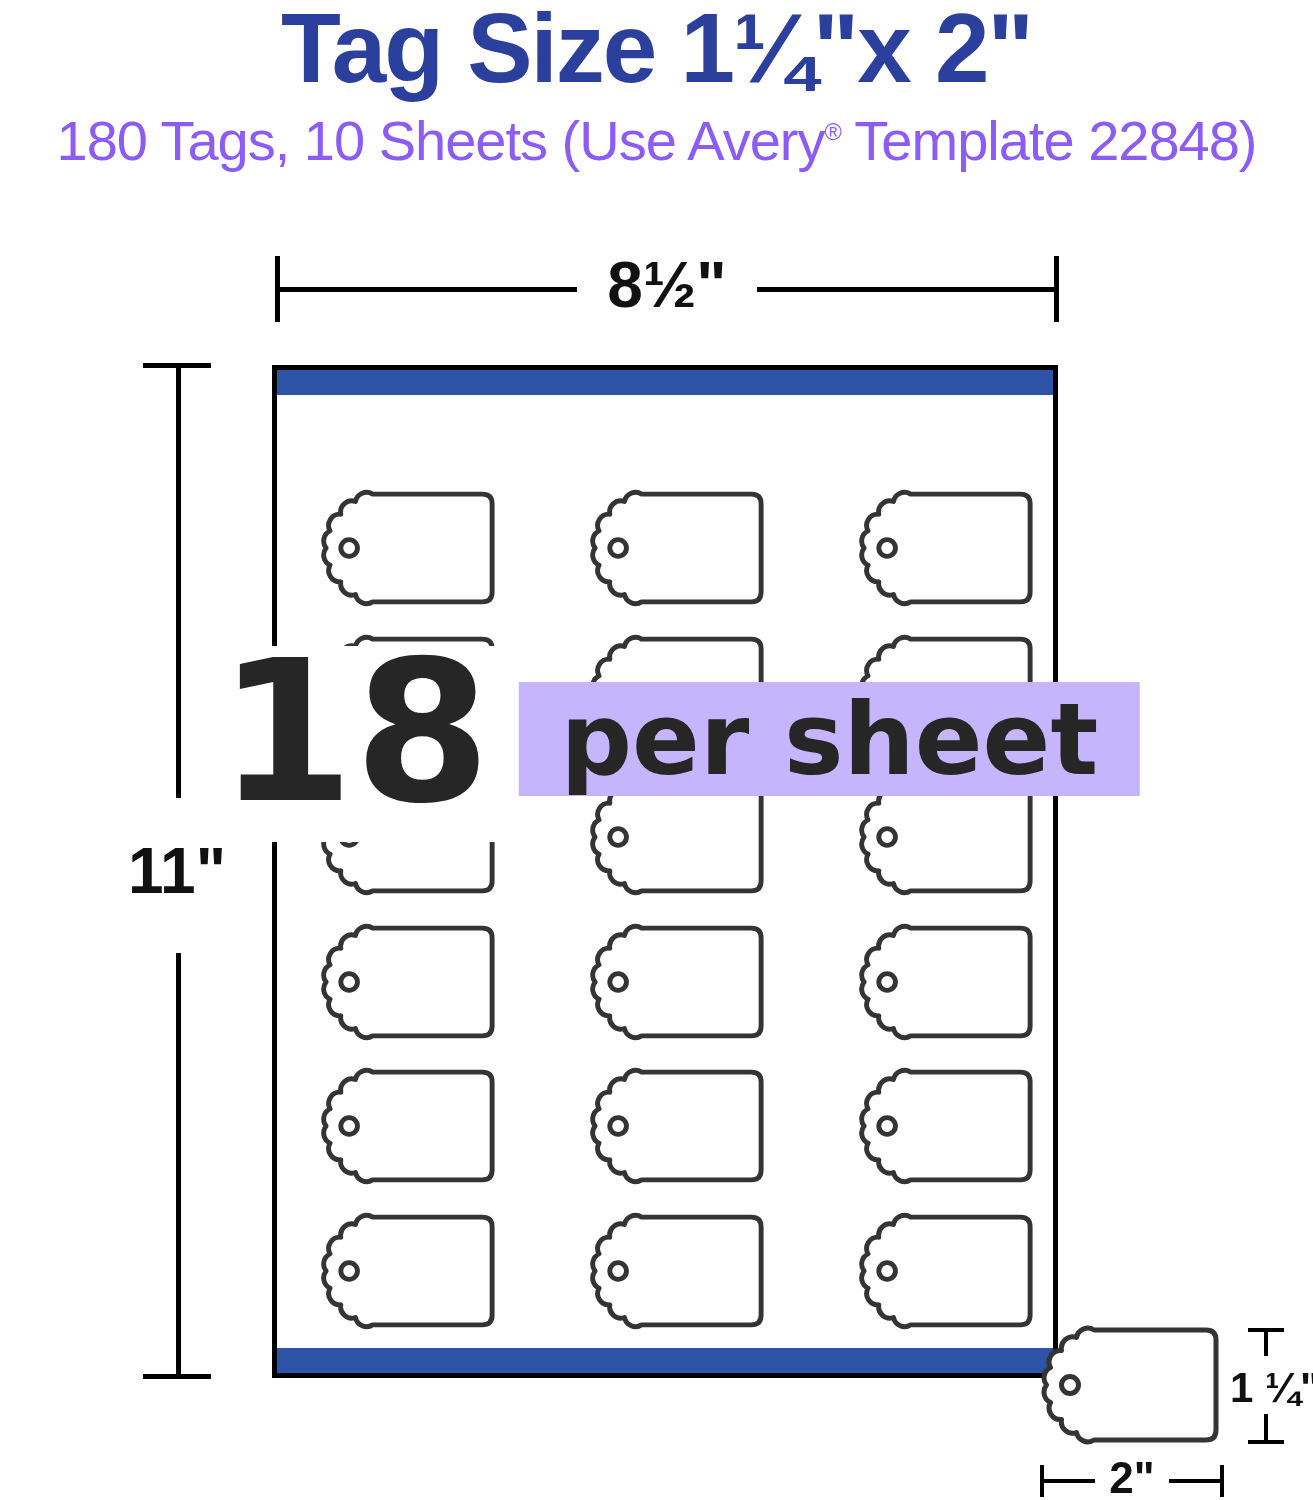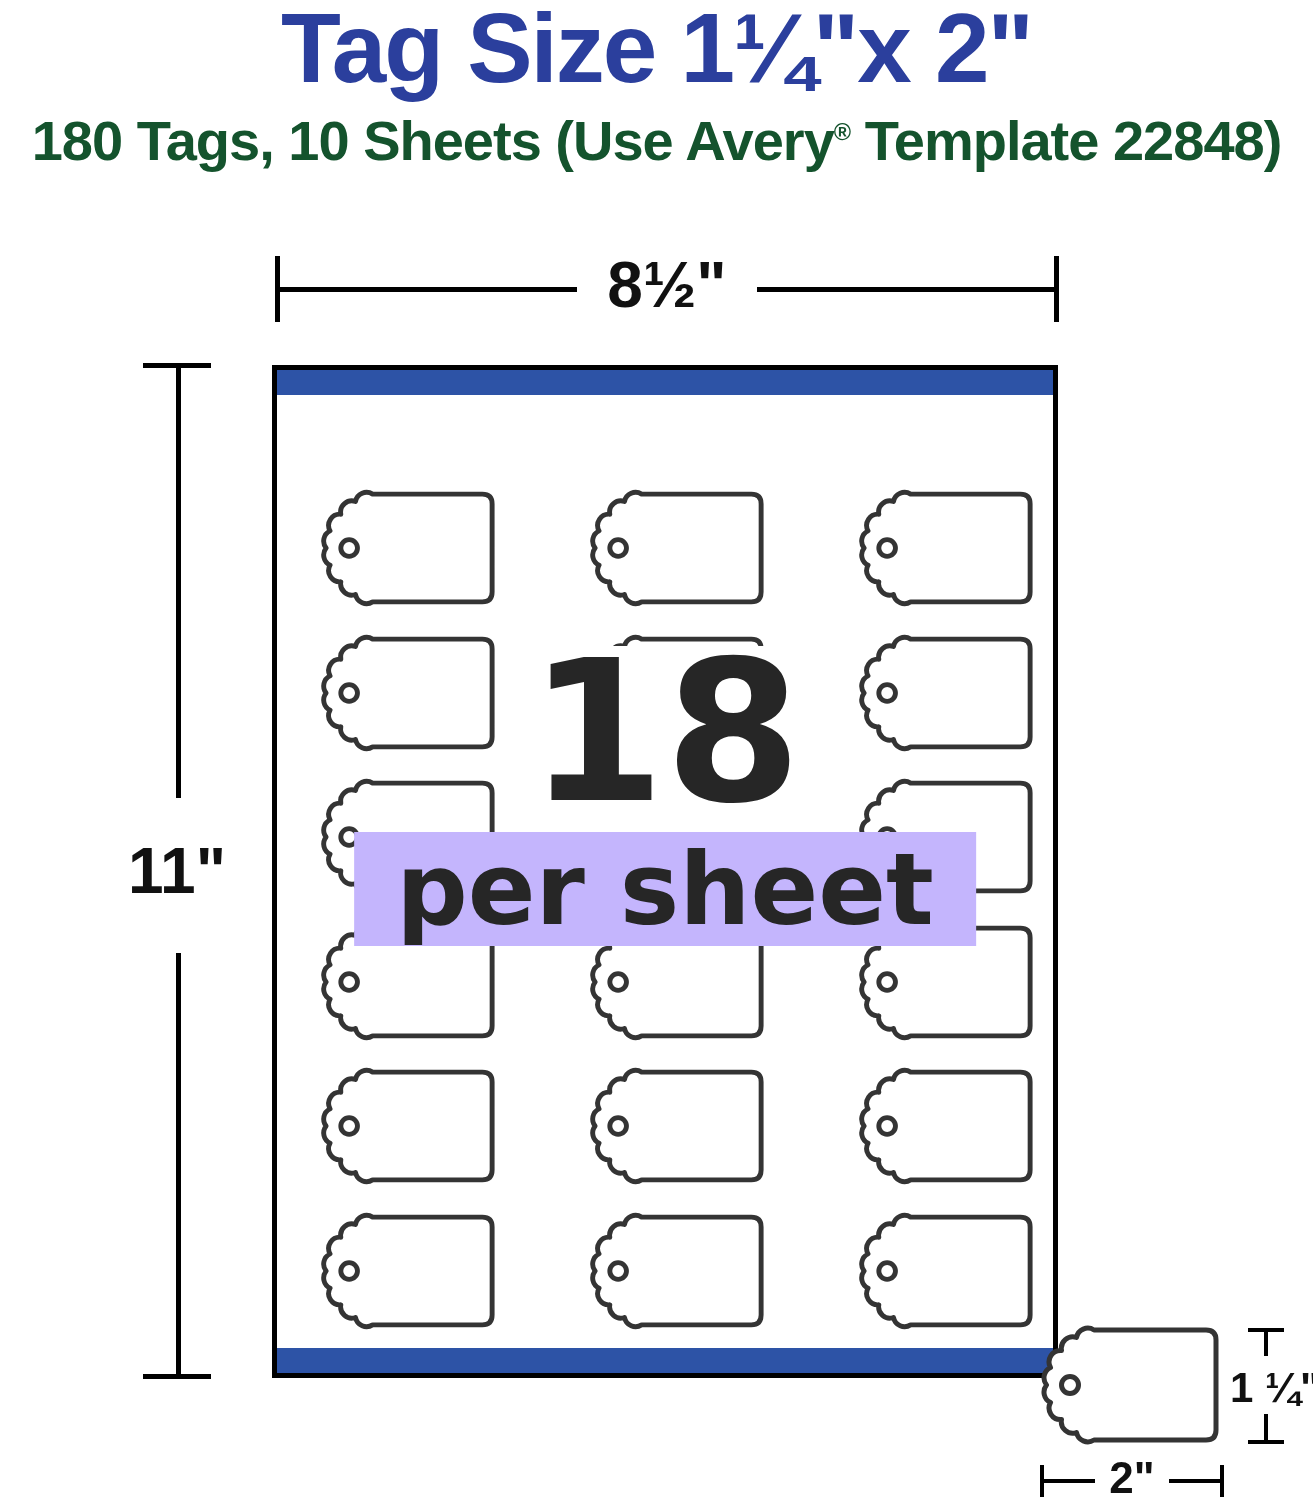--- a/index.html
+++ b/index.html
@@ -13,22 +13,22 @@
   
   .title{
     position:absolute;left:0;top:-8px;width:100%;
     margin:0;text-align:center;
     font-size:98px;font-weight:700;letter-spacing:-2px;
     color:#2b3f9d;
   }
   .subtitle{
     position:absolute;left:0;top:108px;width:100%;
     text-align:center;
-    font-size:56px;font-weight:700;letter-spacing:-1px;
-    color:#14532d;
+    font-size:56px;font-weight:400;letter-spacing:-1px;
+    color:#8b5cf6;
   }
   .subtitle sup{font-size:0.42em;vertical-align:super;}
   
   .dim-top{
     position:absolute;left:275px;top:256px;width:784px;height:66px;
     display:flex;align-items:center;
   }
   .tick-v{width:5px;height:66px;background:#000;}
   .dseg{flex:1;height:5px;background:#000;}
   .dlabel{
@@ -52,21 +52,21 @@
   .strip.bottom{bottom:0;}
   .tag-grid{position:absolute;left:31px;top:118px;width:728px;}
   .tag-row{
     display:flex;justify-content:space-between;
     height:120px;margin-bottom:24.5px;
   }
   .tag{width:190px;height:120px;display:block;}
   
   .center-text{
     position:absolute;left:50%;top:276px;transform:translateX(-50%);
-    display:flex;flex-direction:column;align-items:center;
+    display:flex;flex-direction:row;align-items:center;
     z-index:3;color:#262626;
     font-family:"DejaVu Sans", sans-serif;font-weight:bold;
     text-align:center;
   }
   .count{
     font-size:196px;line-height:0.88;
     padding:0 28px 24px 28px;background:#fff;white-space:nowrap;
   }
   .line2{
     font-size:110px;line-height:0.95;margin-top:-6px;

